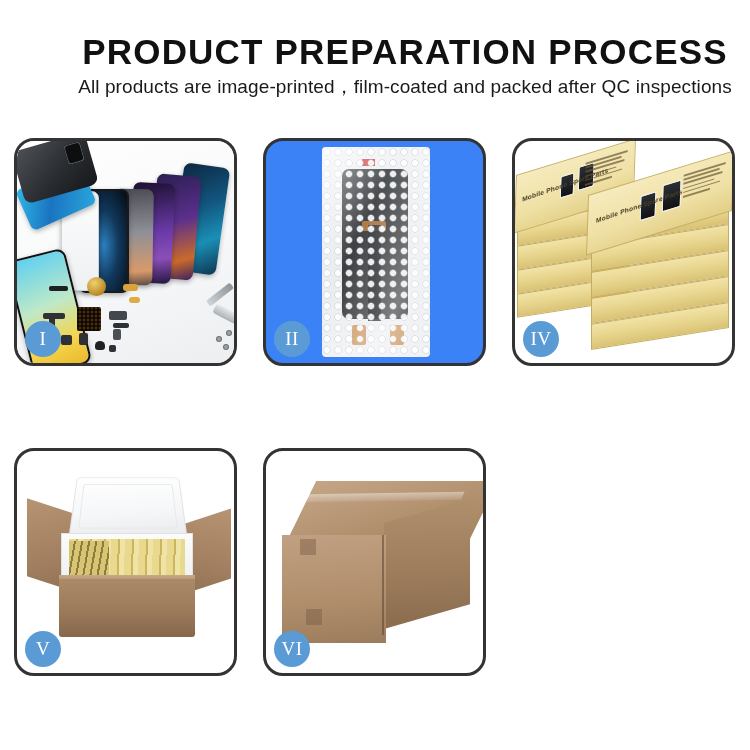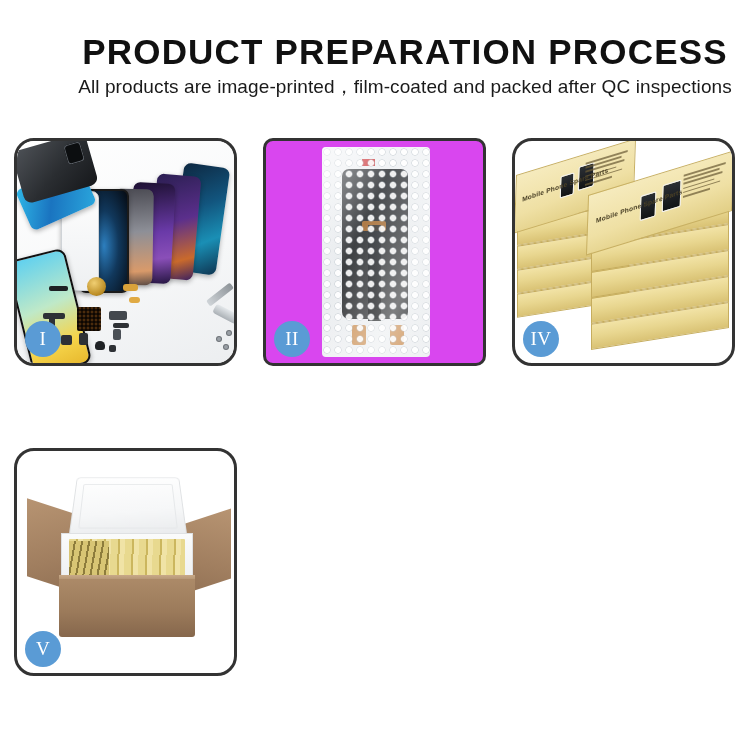--- a/index.html
+++ b/index.html
@@ -198,21 +198,21 @@
     width: 30px; height: 7px; background: linear-gradient(90deg,#cfd4d8,#8d9398);
     transform: rotate(-38deg); border-radius: 2px;
   }
   .tool2 {
     position: absolute; top: 168px; left: 196px;
     width: 26px; height: 10px; background: linear-gradient(180deg,#e4e8eb,#aab0b5);
     transform: rotate(28deg); border-radius: 3px;
   }
 
   
-  .p2 { background: #d946ef; border-radius: 10px; }
+  .p2 { background: #3b82f6; }
   .bubblepack {
     position: absolute;
     top: 6px; left: 56px;
     width: 108px; height: 210px;
     background: linear-gradient(180deg,#f2f4f6 0%,#e8ebee 50%,#eff1f3 100%);
     border-radius: 4px;
     overflow: hidden;
   }
   .bubbles {
     position: absolute; inset: 0;
@@ -579,15 +579,27 @@
         <div class="c5-foamlid"></div>
         <div class="c5-foambox"></div>
         <div class="c5-contents"></div>
         <div class="c5-contents2"></div>
         <div class="c5-rim"></div>
         <div class="c5-front"></div>
       </div>
       <div class="badge">V</div>
     </div>
 
+    <div class="panel p6">
+      <div class="panel-inner">
+        <div class="c6-top"></div>
+        <div class="c6-seam"></div>
+        <div class="c6-side"></div>
+        <div class="c6-front"></div>
+        <div class="c6-edge"></div>
+        <div class="c6-tab1"></div>
+        <div class="c6-tab2"></div>
+      </div>
+      <div class="badge">VI</div>
+    </div>
 
   </div>
 </div>
 
 </body></html>

